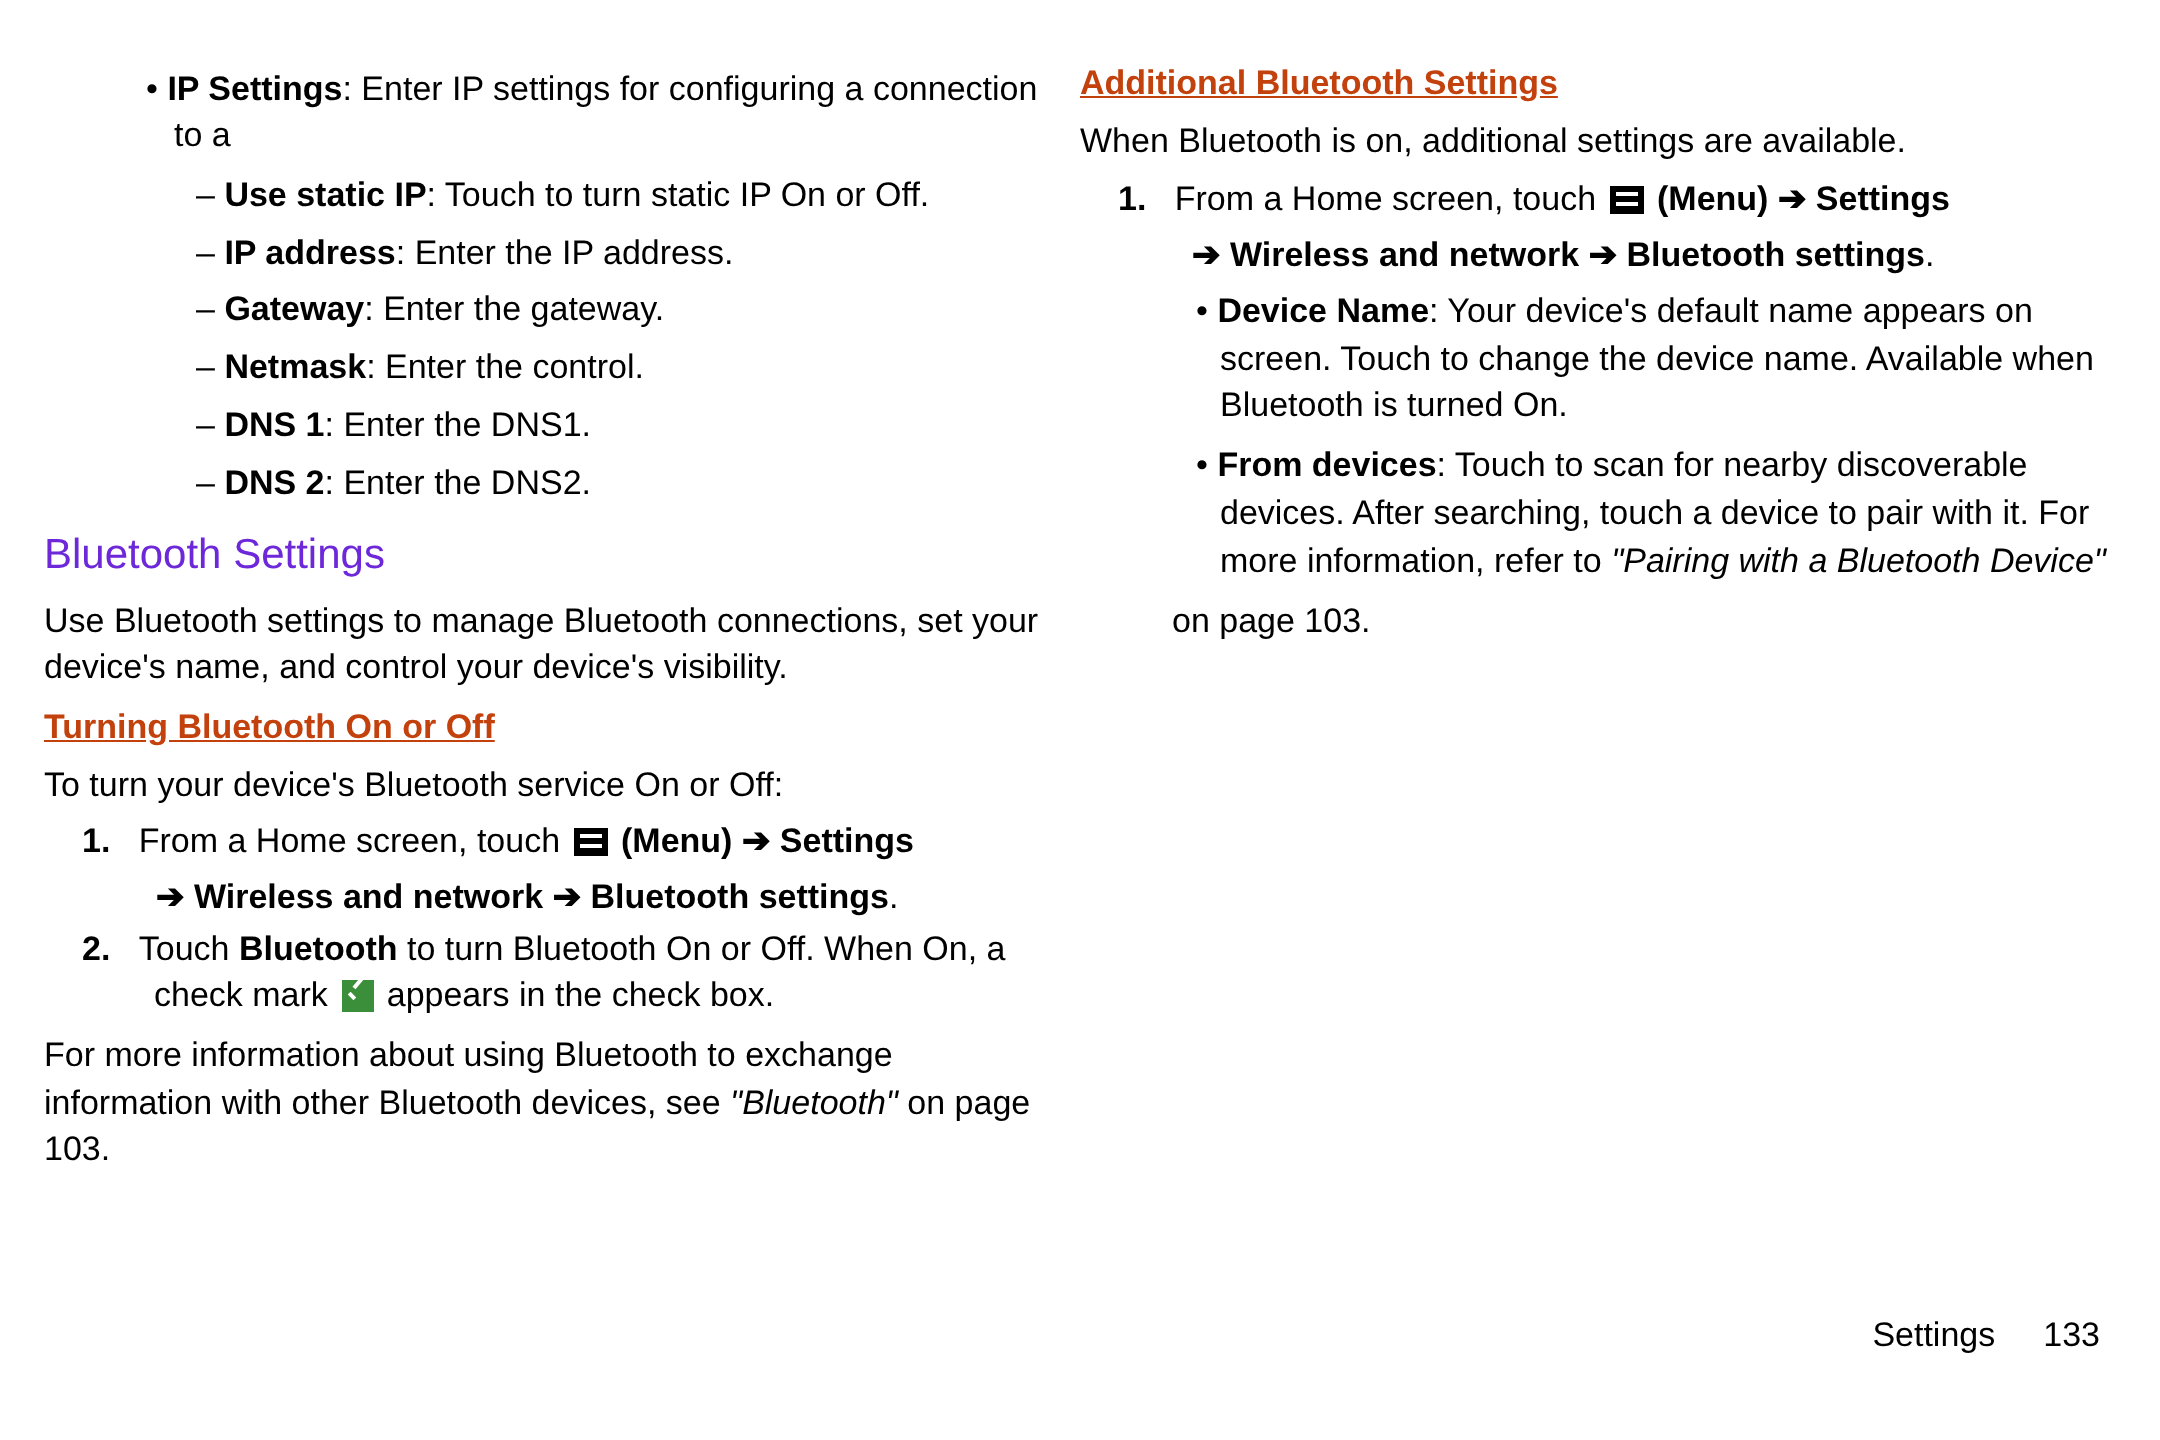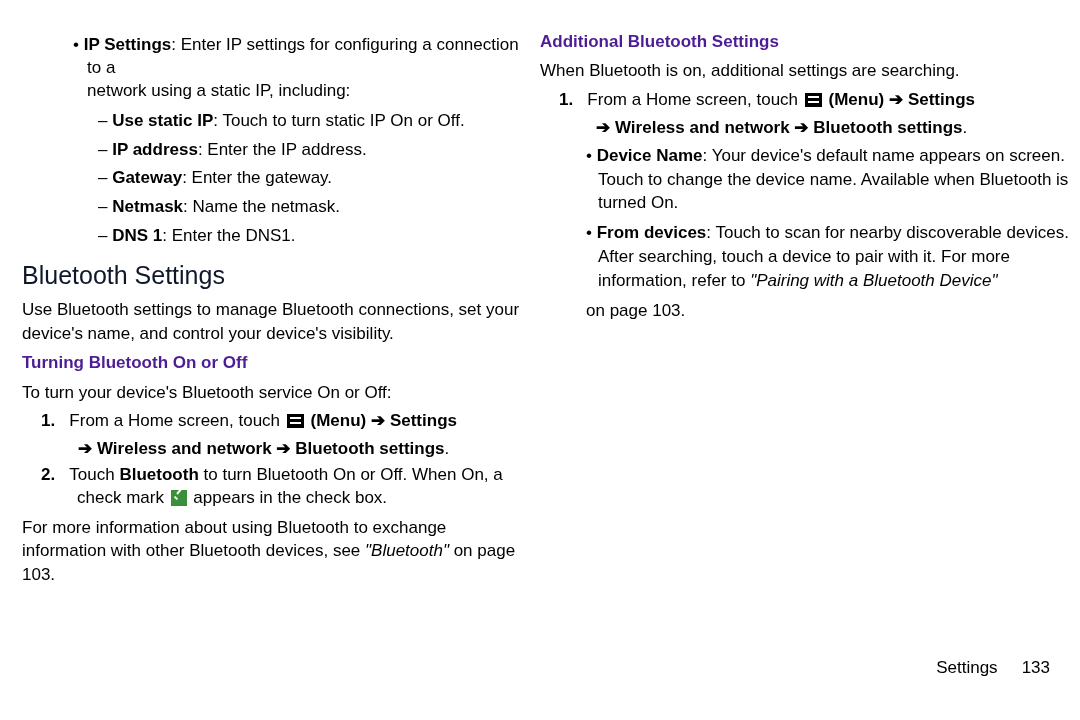--- a/index.html
+++ b/index.html
@@ -32,28 +32,28 @@
     padding-left: 22px;
     padding-right: 10px;
   }
   .col.right {
     width: 550px;
     padding-left: 10px;
     padding-right: 0;
   }
   .bold { font-weight: bold; }
   .italic { font-style: italic; }
-  .link { color: #0f172a; font-size: 25px; }
-  .blue-heading { color: #4c1d95; font-weight: bold; font-size: 17px; }
+  .link { color: #6d28d9; font-size: 21px; }
+  .blue-heading { color: #c2410c; font-weight: bold; font-size: 17px; text-decoration: underline; }
   .lvl1 { padding-left: 65px; text-indent: -14px; margin: 4px 0 6px 0; line-height: 1.35;}
   .lvl2 { padding-left: 90px; text-indent: -14px; margin: 5px 0 5px 0; line-height: 1.4;}
   .body { padding-left: 0; margin: 6px 0; line-height: 1.38;}
   .ol-item { padding-left: 55px; text-indent: -36px; margin: 5px 0; line-height: 1.35;}
   .ol-sub { padding-left: 56px; margin: 4px 0; }
-  .bullet-r { padding-left: 58px; text-indent: -12px; margin: 6px 0; line-height: 1.4;}
+  .bullet-r { padding-left: 58px; text-indent: -12px; margin: 6px 12px; line-height: 1.4;}
   .bullet-r-cont { padding-left: 46px; margin: 0; line-height: 1.4;}
   .menu-icon {
     display: inline-block;
     width: 17px; height: 14px;
     background: #000;
     vertical-align: -2px;
     margin: 0 2px;
     position: relative;
   }
   .menu-icon::before, .menu-icon::after {
@@ -101,28 +101,29 @@
 </head>
 <body>
 
 <div class="page">
   <div class="columns">
 
     <div class="col left">
 
       <div class="lvl1">
         • <span class="bold">IP Settings</span><span>: Enter IP settings for configuring a connection to a </span>
-        <br><span>network using a static IP, including:</span>
+        <br>
       </div>
 
       <div class="lvl2">– <span class="bold">Use static IP</span><span>: Touch to turn static IP On or Off.</span></div>
       <div class="lvl2">– <span class="bold">IP address</span><span>: Enter the IP address.</span></div>
       <div class="lvl2">– <span class="bold">Gateway</span><span>: Enter the gateway.</span></div>
-      <div class="lvl2">– <span class="bold">Netmask</span><span>: Name the netmask.</span></div>
+      <div class="lvl2">– <span class="bold">Netmask</span><span>: Enter the control.</span></div>
       <div class="lvl2">– <span class="bold">DNS 1</span><span>: Enter the DNS1.</span></div>
+      <div class="lvl2">– <span class="bold">DNS 2</span><span>: Enter the DNS2.</span></div>
 
       <div class="body link" style="margin-top:10px;">Bluetooth Settings</div>
 
       <div class="body">Use Bluetooth settings to manage Bluetooth connections, set your device's name, and control your device's visibility.</div>
 
       <div class="body blue-heading">Turning Bluetooth On or Off</div>
 
       <div class="body">To turn your device's Bluetooth service On or Off:</div>
 
       <div class="ol-item">
@@ -138,21 +139,21 @@
 
       <div class="body">
         <span>For more information about using Bluetooth to exchange information with other Bluetooth devices, see </span><span class="italic">"Bluetooth"</span><span> on page 103.</span>
       </div>
     </div>
 
     <div class="col right">
 
       <div class="body blue-heading" style="margin-top:0;">Additional Bluetooth Settings</div>
 
-      <div class="body">When Bluetooth is on, additional settings are searching.</div>
+      <div class="body">When Bluetooth is on, additional settings are available.</div>
 
       <div class="ol-item">
         <span class="bold">1.</span>&nbsp;&nbsp;&nbsp;<span>From a Home screen, touch </span><span class="menu-icon"></span><span class="bold"> (Menu) </span><span class="bold arrow">➔</span><span class="bold"> Settings</span>
       </div>
       <div class="ol-sub">
         <span class="bold arrow">➔ Wireless and network ➔ Bluetooth settings</span><span>.</span>
       </div>
 
 
       <div class="bullet-r">

